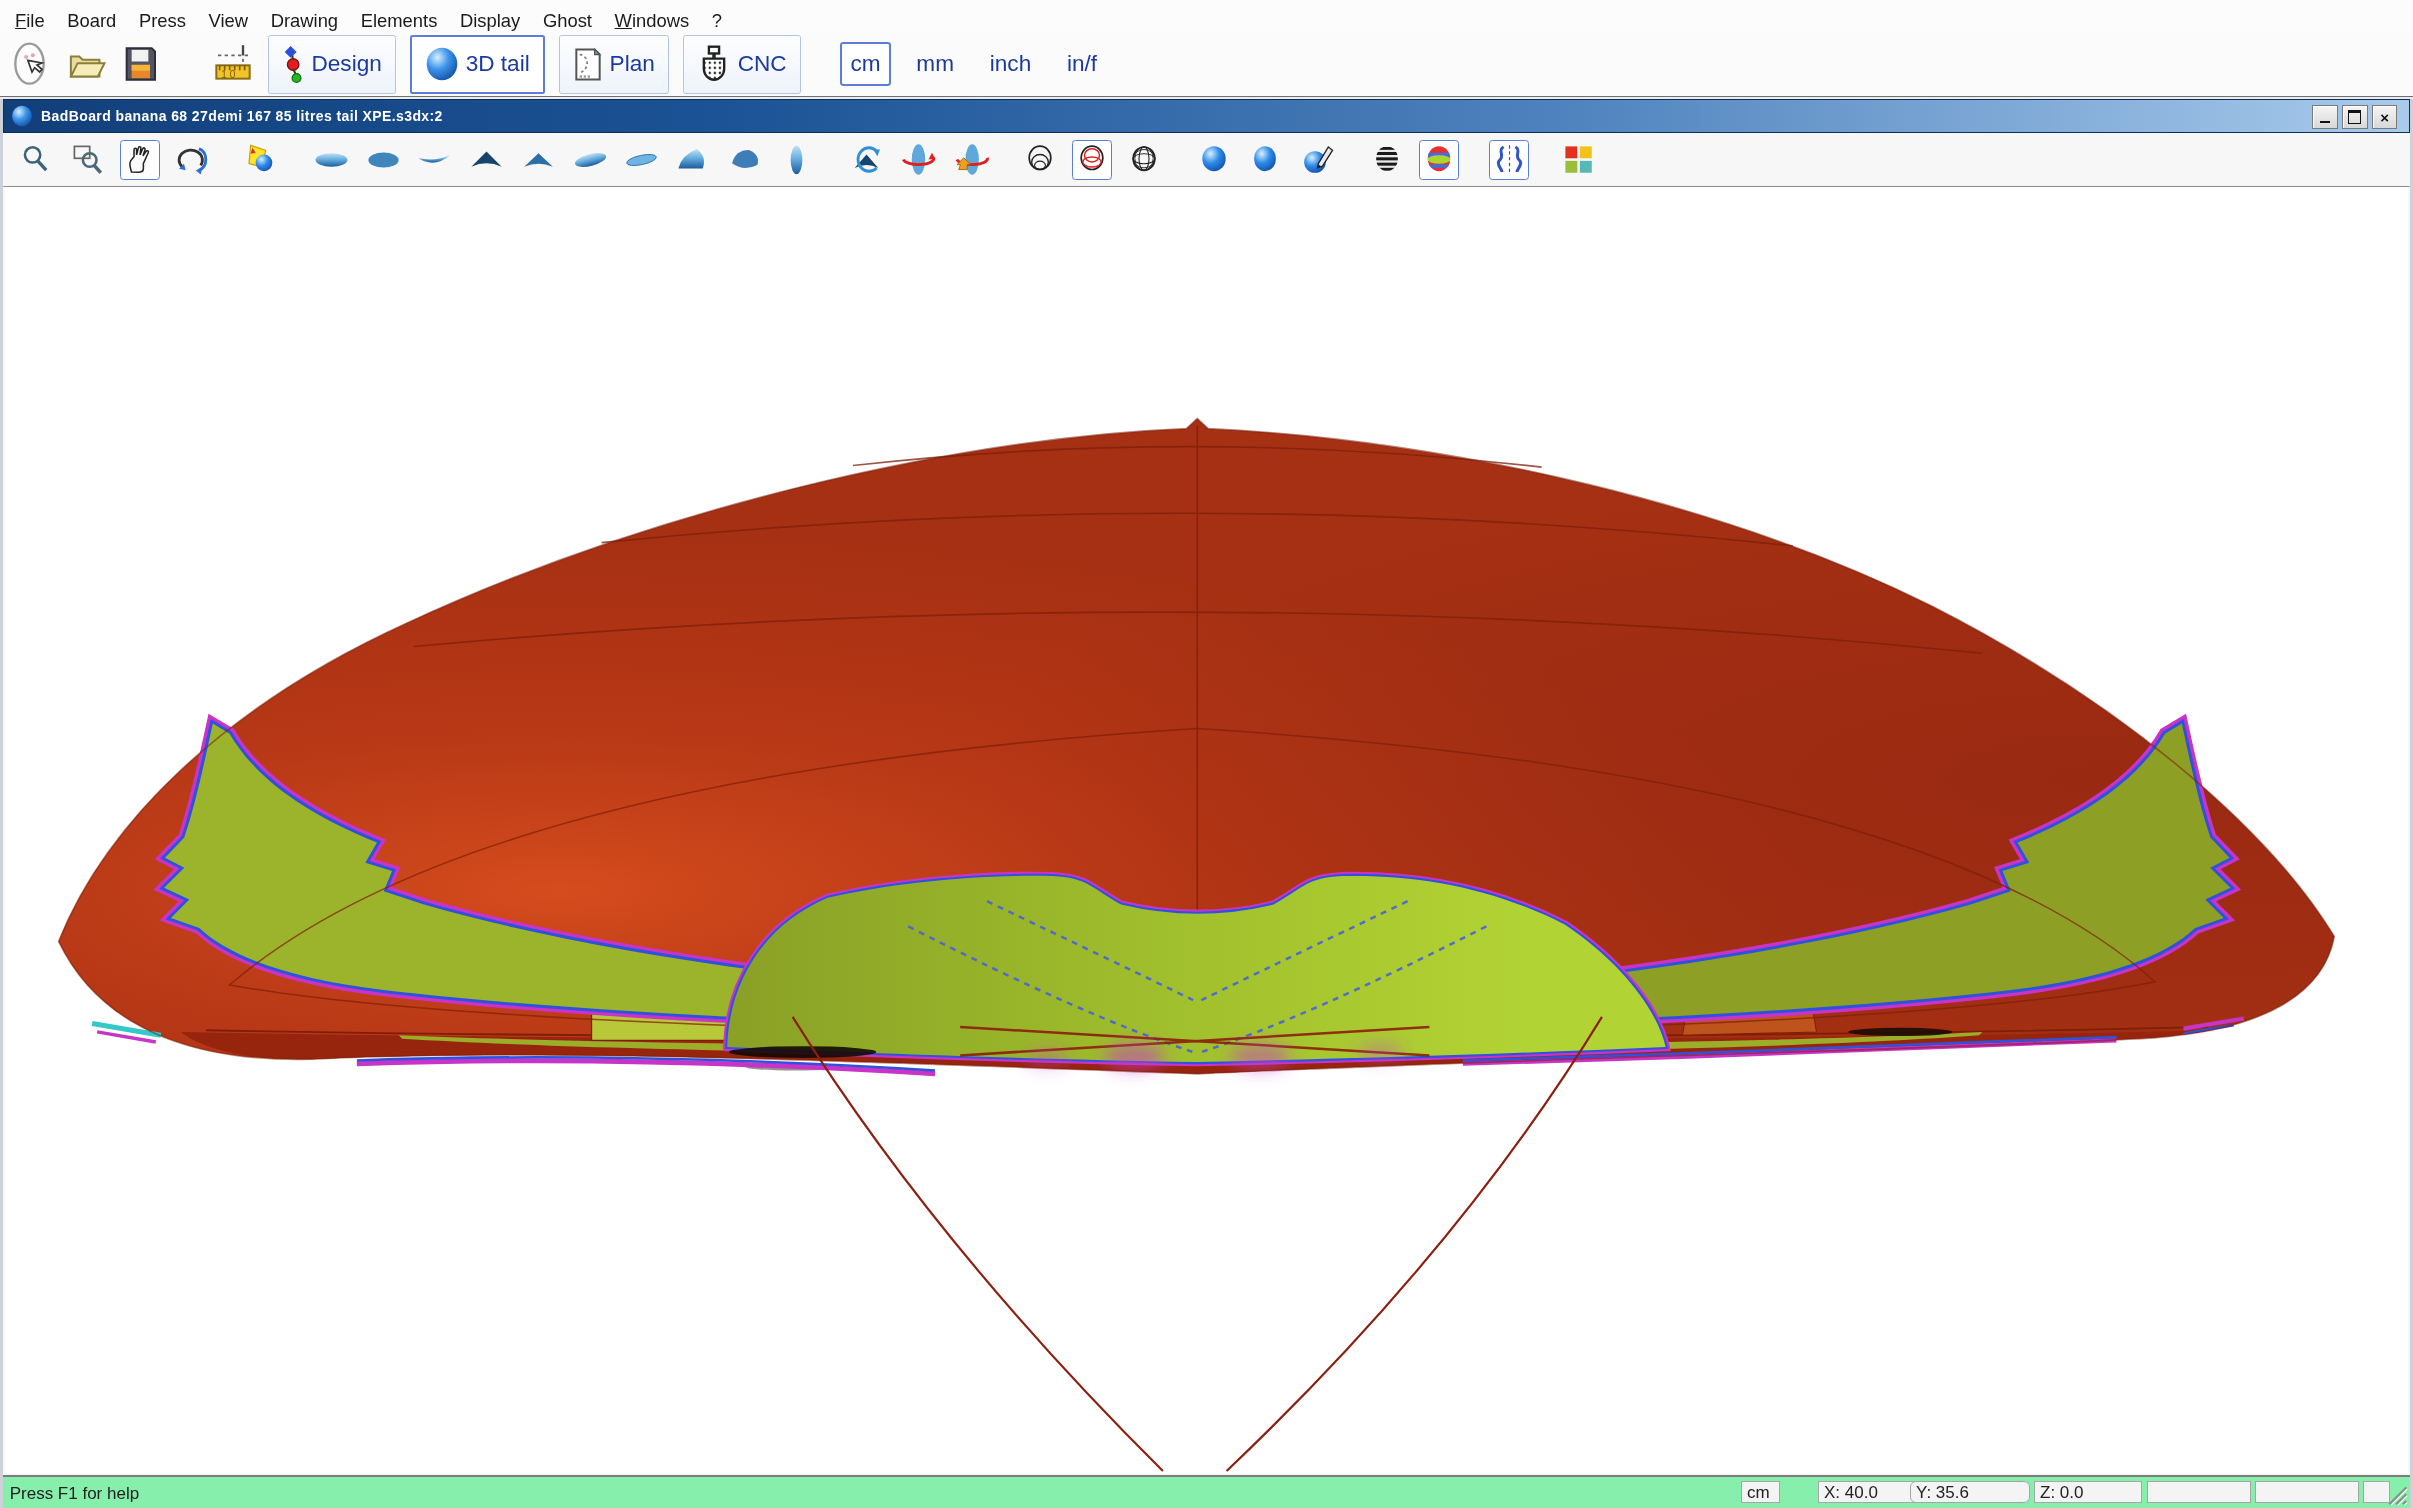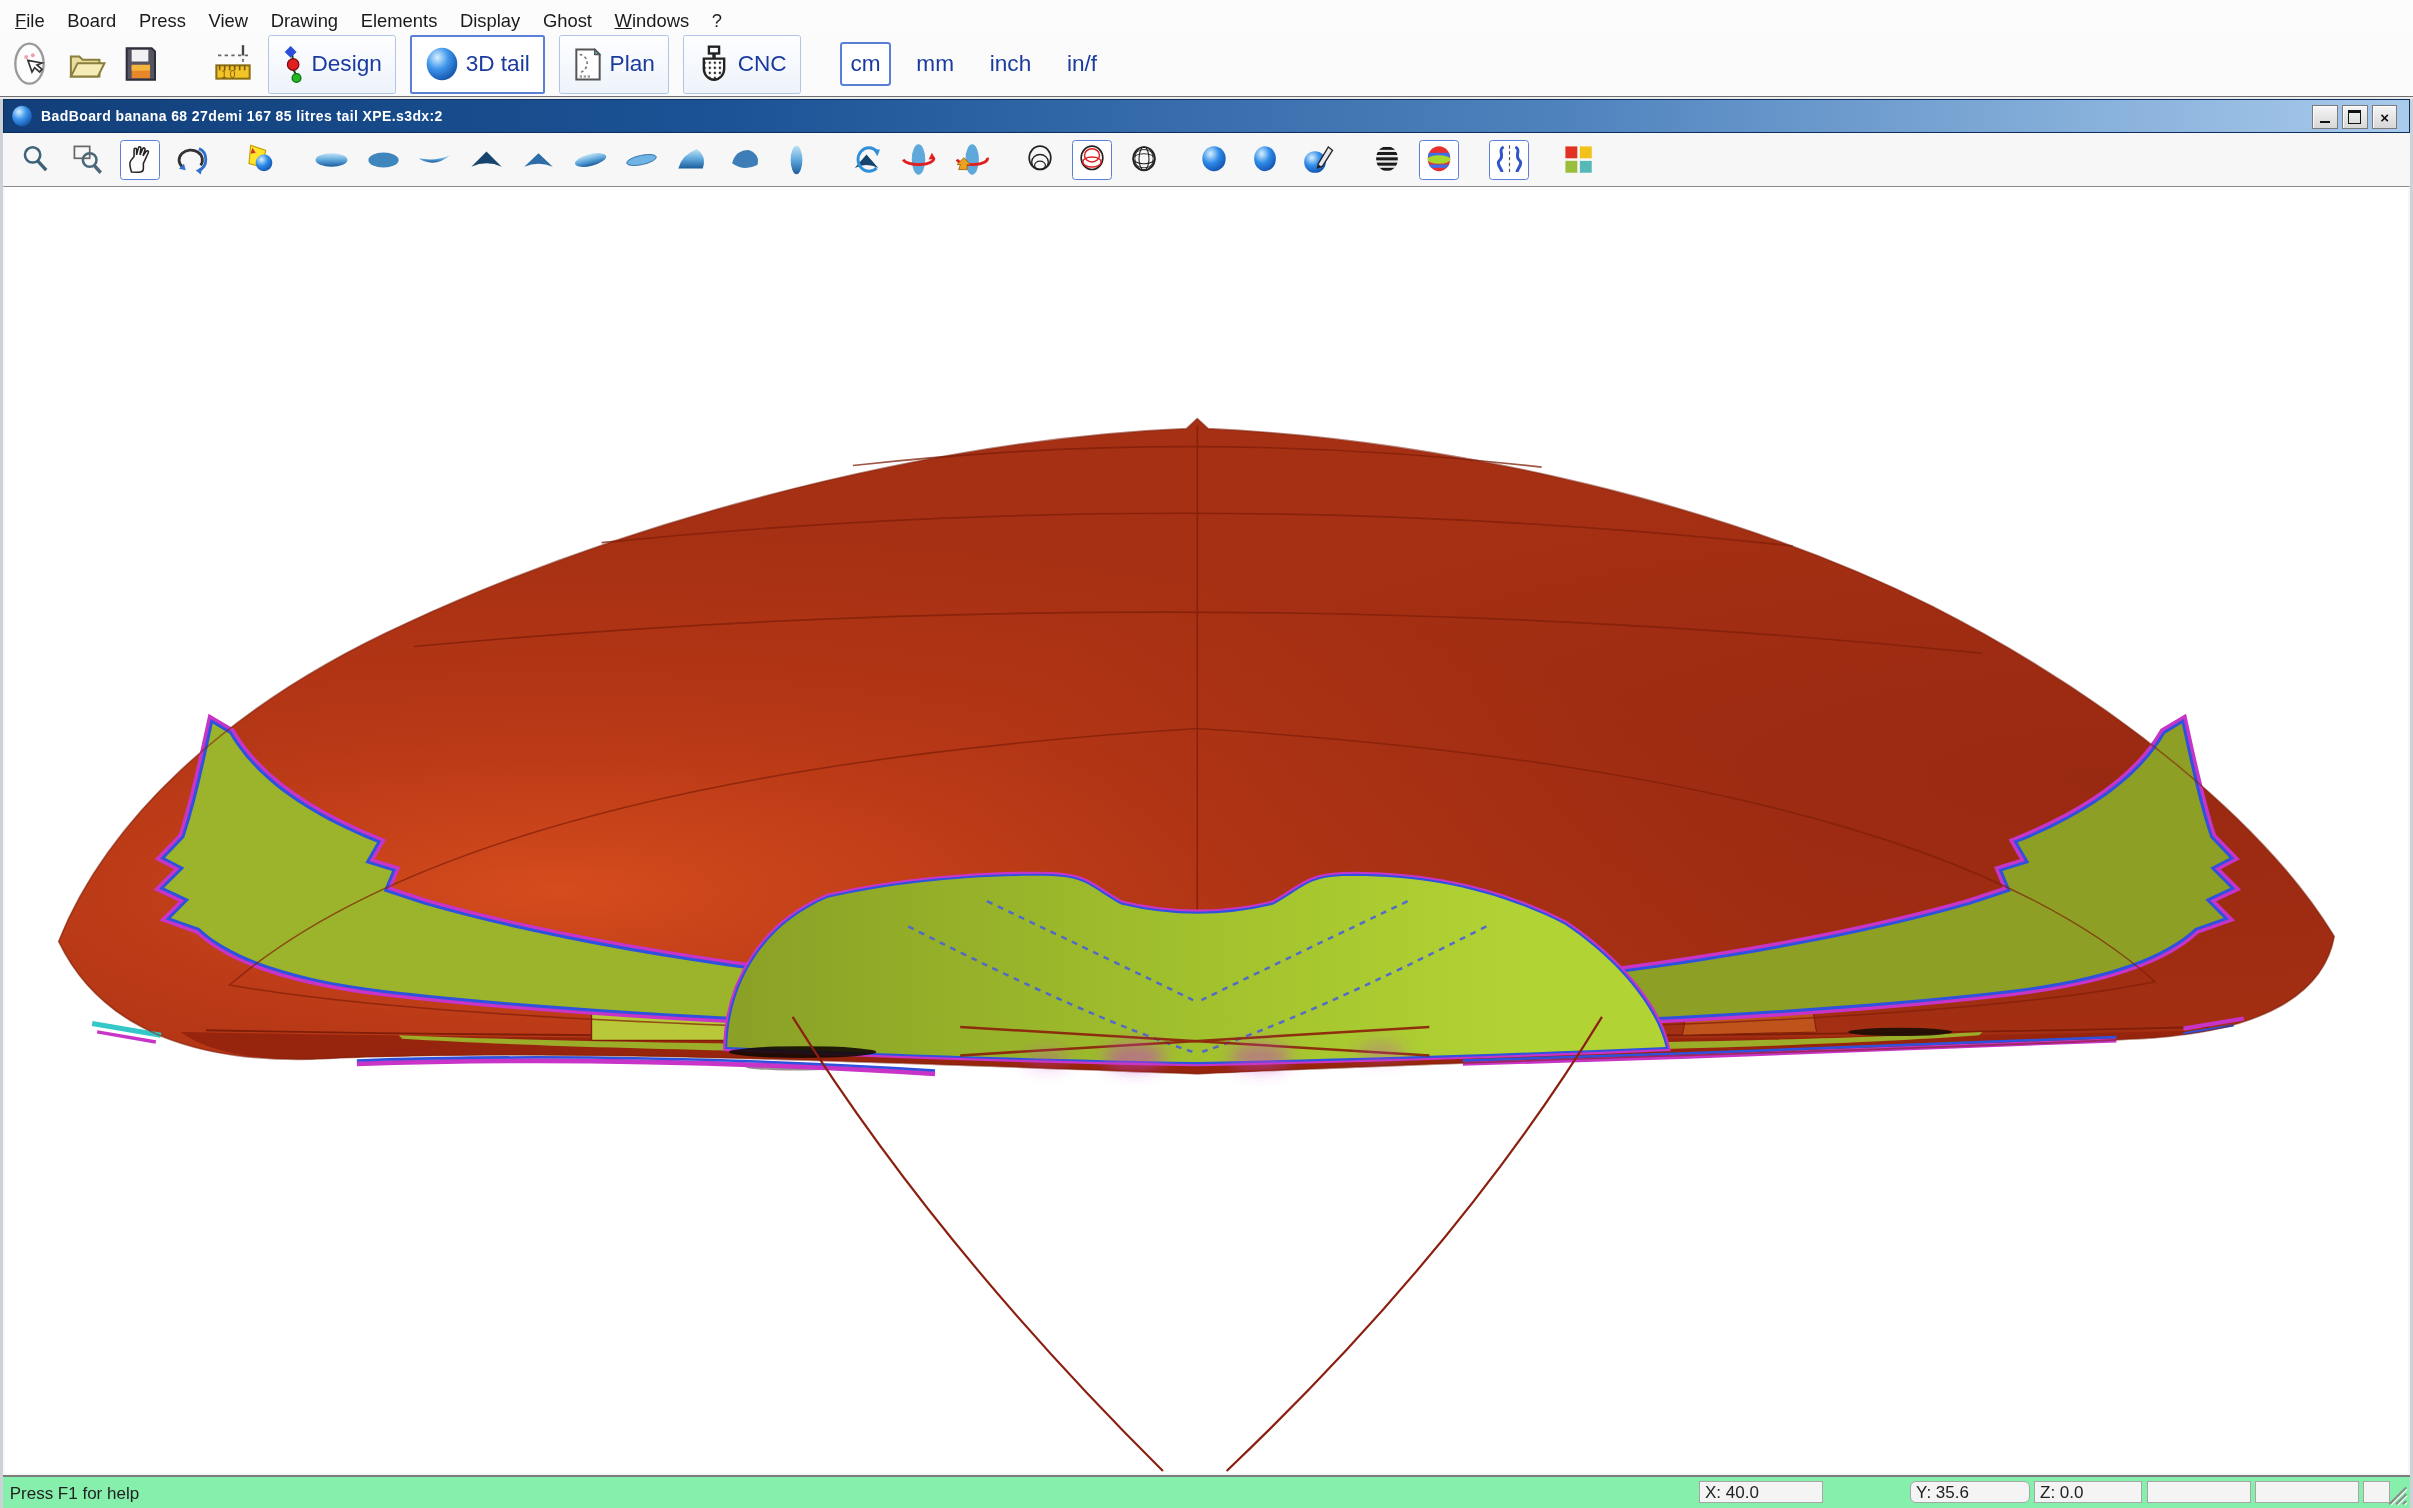--- a/index.html
+++ b/index.html
@@ -548,21 +548,21 @@
         <path d="M1906 990 Q1736 1268 1458 1532"></path>
       </g>
 
       <use href="#hullPath" fill="none" stroke="#7E1E09" stroke-width="2" opacity="0.55"></use>
     </svg>
   </div>
 
   <div id="status-bar">
     <span id="status-help">Press F1 for help</span>
     <span class="status-field" style="left:1738px;width:39px;">cm</span>
-    <span class="status-field" style="left:1696px;width:124px;">X: 40.0</span>
+    <span class="status-field" style="left:1815px;width:124px;">X: 40.0</span>
     <span class="status-field" style="left:1907px;width:120px;border-radius:6px;">Y: 35.6</span>
     <span class="status-field" style="left:2031px;width:108px;">Z: 0.0</span>
     <span class="status-field" style="left:2144px;width:104px;"></span>
     <span class="status-field" style="left:2252px;width:104px;"></span>
     <span class="status-field" style="left:2360px;width:27px;"></span>
     <svg id="resize-grip" width="22" height="22" viewBox="0 0 26 26">
       <g stroke="#8a8a8a" stroke-width="2.4">
         <line x1="24" y1="4" x2="4" y2="24"></line>
           <line x1="24" y1="12" x2="12" y2="24"></line>
           <line x1="24" y1="20" x2="20" y2="24"></line>

